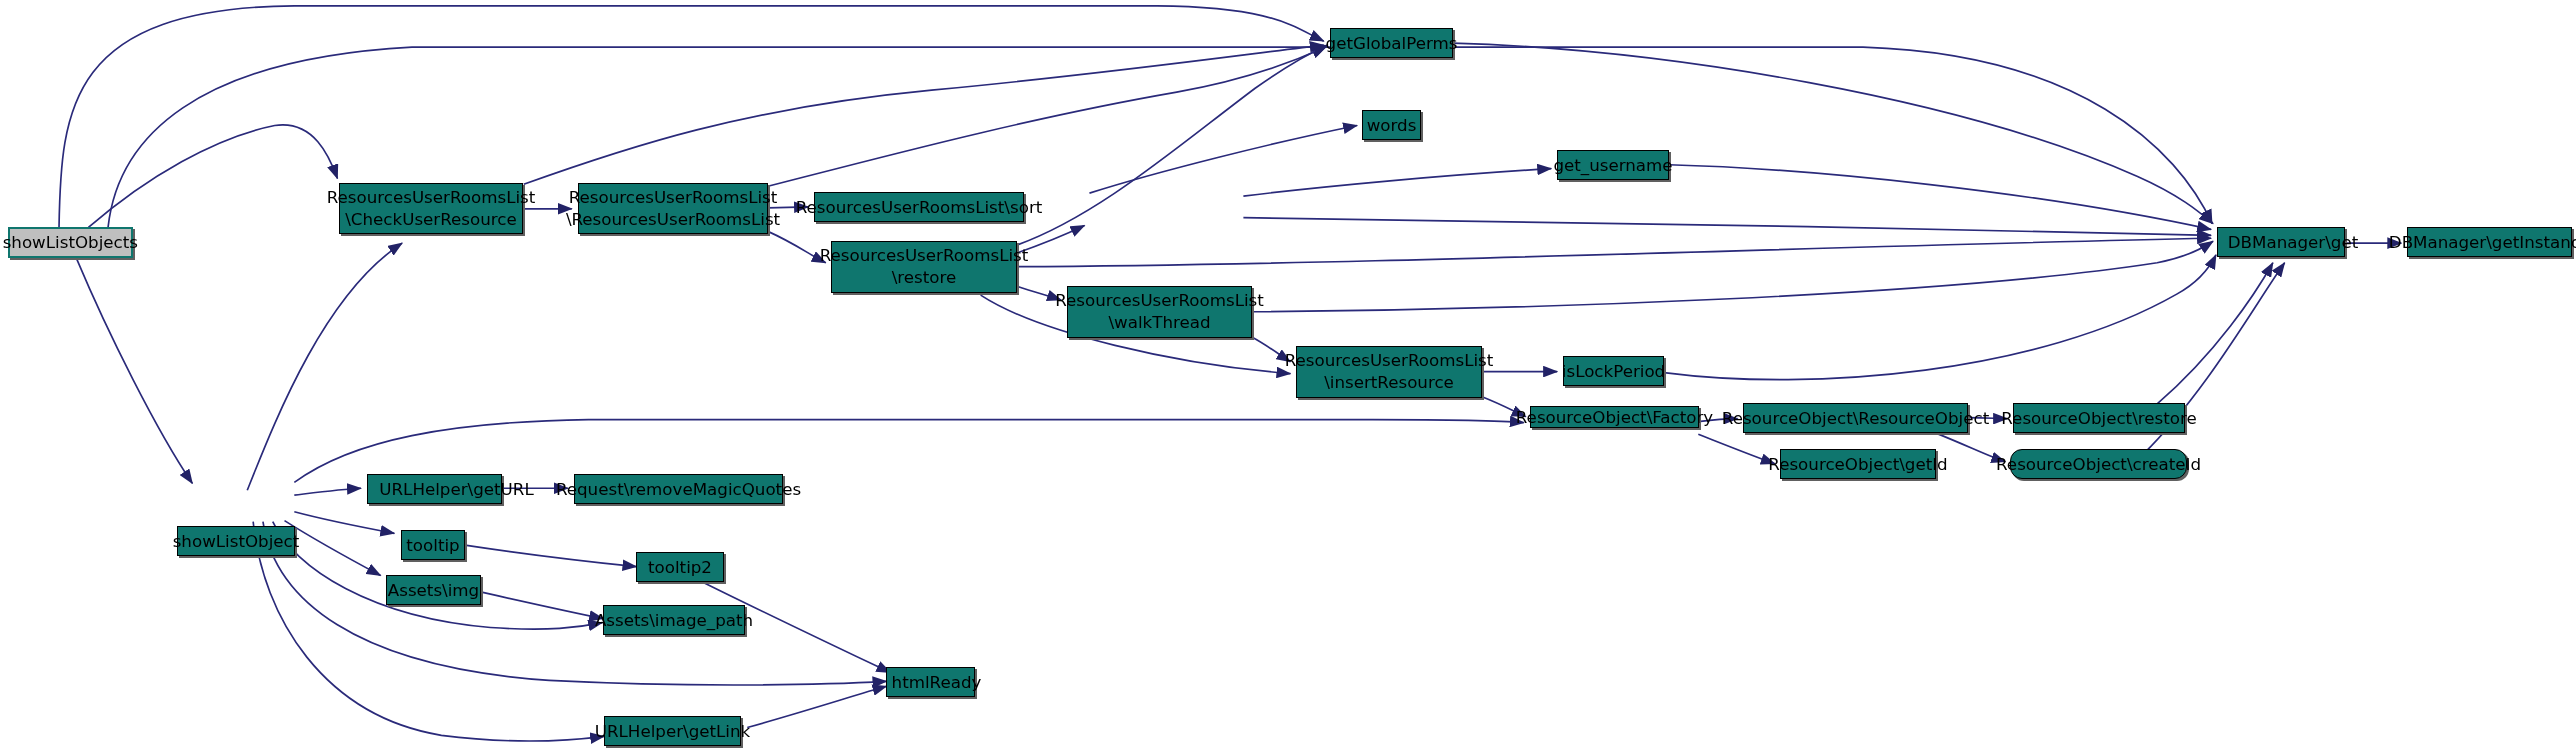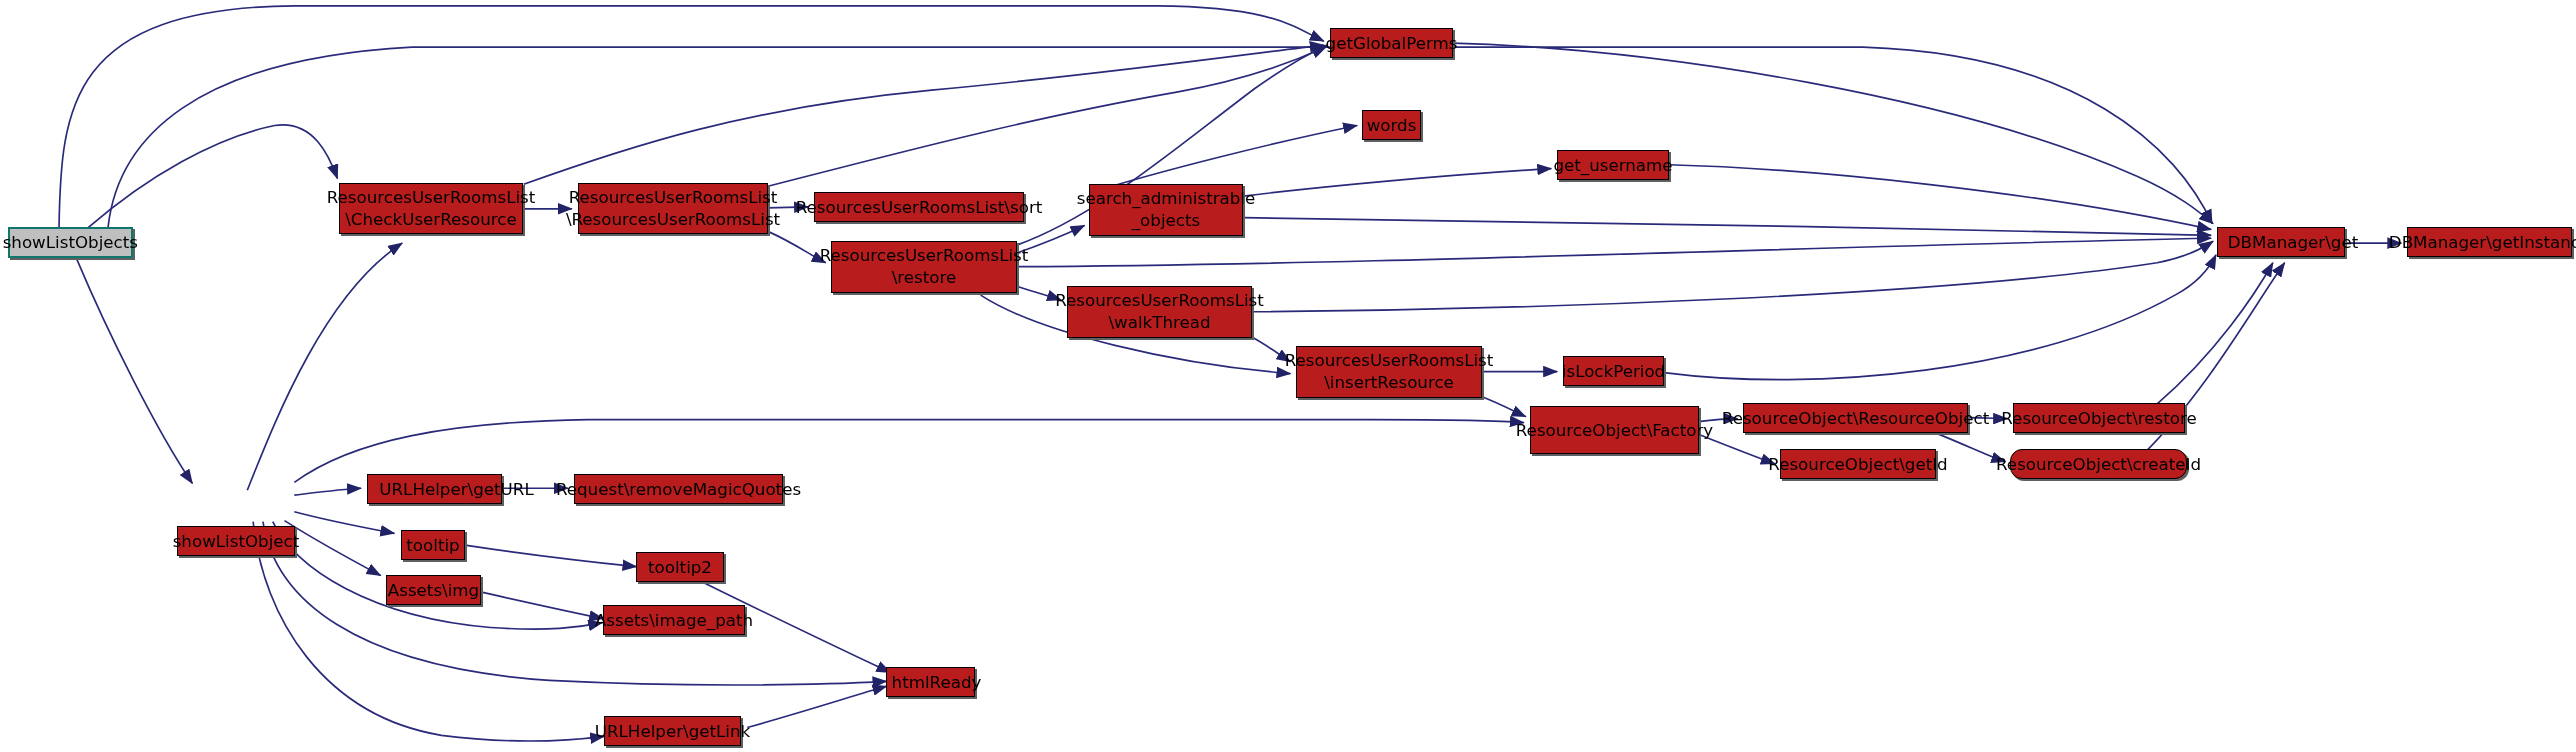--- a/index.html
+++ b/index.html
@@ -8,21 +8,21 @@
     position:relative;
     width:2576px;height:752px;
     background:#ffffff;
     font-family:"DejaVu Sans","Liberation Sans",sans-serif;
     overflow:hidden;
   }
   #edges{position:absolute;left:0;top:0;width:2576px;height:752px;}
   .node{
     position:absolute;
     box-sizing:border-box;
-    background:#b91c1c;
+    background:#0f766e;
     border:1px solid #000000;
     box-shadow:2px 2px 0 0 #606060;
     display:flex;
     align-items:center;
     justify-content:center;
     text-align:center;
     color:#000000;
     font-size:16.7px;
     line-height:1.25;
     white-space:pre-line;
@@ -145,38 +145,36 @@
 \CheckUserResource</div>
 
   <div class="node two-line" style="left:578px;top:183px;width:190px;height:51px;">ResourcesUserRoomsList
 \ResourcesUserRoomsList</div>
 
   <div class="node" style="left:814px;top:192px;width:210px;height:30px;">ResourcesUserRoomsList\sort</div>
 
   <div class="node two-line" style="left:831px;top:241px;width:186px;height:52px;">ResourcesUserRoomsList
 \restore</div>
 
-  <div class="node two-line" style="left:1089px;top:184px;width:154px;height:52px;">search_administrable
-_objects</div>
 
   <div class="node two-line" style="left:1067px;top:286px;width:185px;height:52px;">ResourcesUserRoomsList
 \walkThread</div>
 
   <div class="node two-line" style="left:1296px;top:346px;width:186px;height:52px;">ResourcesUserRoomsList
 \insertResource</div>
 
   <div class="node" style="left:1330px;top:28.4px;width:123px;height:30px;">getGlobalPerms</div>
 
   <div class="node" style="left:1362px;top:110px;width:59px;height:30px;">words</div>
 
   <div class="node" style="left:1557px;top:150px;width:112px;height:30px;">get_username</div>
 
   <div class="node" style="left:1563px;top:356px;width:101px;height:30px;">isLockPeriod</div>
 
-  <div class="node" style="left:1530px;top:406px;width:169px;height:48px;">ResourceObject\Factory</div>
+  <div class="node" style="left:1530px;top:406px;width:169px;height:22px;">ResourceObject\Factory</div>
 
   <div class="node" style="left:1743px;top:403px;width:225px;height:30px;">ResourceObject\ResourceObject</div>
 
   <div class="node" style="left:1780px;top:449px;width:156px;height:30px;">ResourceObject\getId</div>
 
   <div class="node" style="left:2013px;top:403px;width:172px;height:30px;">ResourceObject\restore</div>
 
   <div class="node" style="left:2010px;top:449px;width:177px;height:30px;border-radius:12px;">ResourceObject\createId</div>
 
   <div class="node" style="left:2217px;top:227px;width:128px;height:30px;padding-left:24px;">DBManager\get</div>

